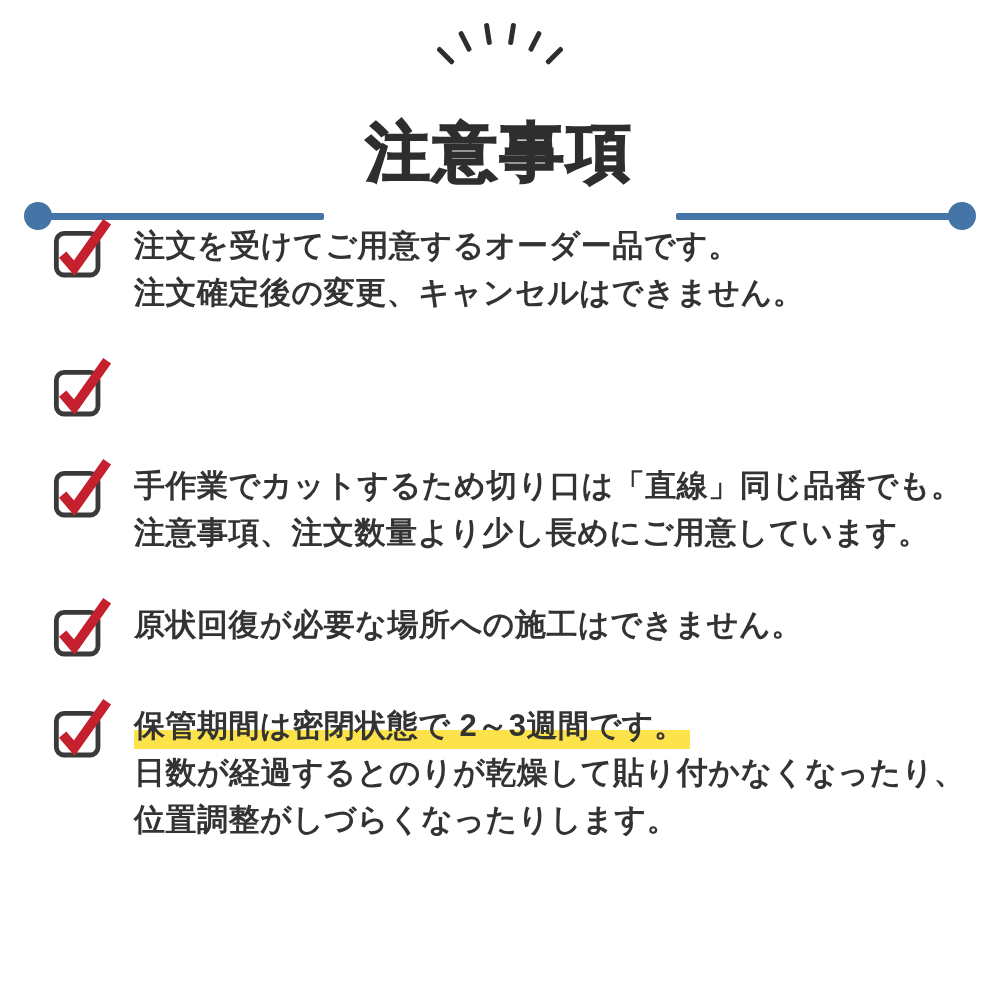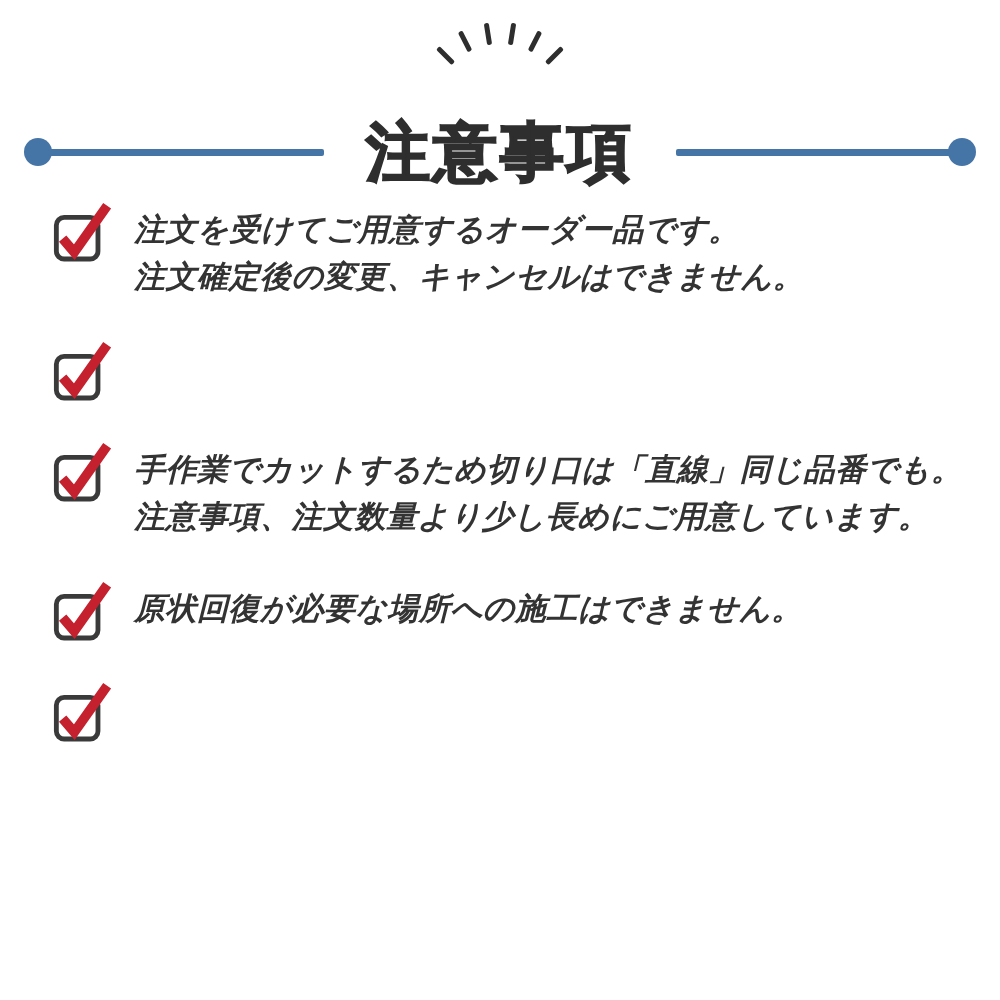--- a/index.html
+++ b/index.html
@@ -11,35 +11,35 @@
   }
   html,body{margin:0;padding:0;}
   body{
     width:1000px;height:1000px;background:#ffffff;overflow:hidden;position:relative;
     font-family:"Liberation Sans","DejaVu Sans",sans-serif;
   }
   
   .burst{position:absolute;top:2px;left:50%;transform:translateX(-50%);}
   .title-row{
     position:absolute;top:74px;left:0;right:0;
-    display:flex;align-items:center;justify-content:center;gap:42px;
+    display:flex;align-items:flex-end;justify-content:center;gap:42px;
     padding:0 19px;
   }
   .rule{display:flex;align-items:center;flex:1;max-width:300px;}
   .rule .line-bar{height:7px;background:var(--blue);flex:1;border-radius:2px;}
   .rule .dot{width:28px;height:28px;border-radius:50%;background:var(--blue);flex:none;}
   .rule.left .dot{margin-right:-4px;}
   .rule.right .dot{margin-left:-4px;}
   .page-title{
     font-size:64px;font-weight:900;color:var(--title);
     letter-spacing:3px;line-height:1.1;white-space:nowrap;
     -webkit-text-stroke:2px var(--title);
   }
   
-  .items{position:absolute;top:206px;left:52px;right:20px;font-style:italic;}
+  .items{position:absolute;top:222px;left:52px;right:20px;}
   .item{display:flex;align-items:flex-start;gap:22px;margin-bottom:45px;}
   .checkbox{flex:none;width:60px;height:64px;margin-top:-8px;}
   .checkbox svg{display:block;width:60px;height:64px;}
   .lines{display:flex;flex-direction:column;min-width:0;}
   .line{
     font-size:31px;font-weight:700;color:var(--text);
     line-height:47px;letter-spacing:0.5px;white-space:nowrap;
     width:-moz-max-content;width:max-content;
   }
   .line.hl{
@@ -123,14 +123,19 @@
       </div>
   </div>
 
   <div class="item">
     <span class="checkbox">
       <svg viewBox="0 0 62 64" aria-hidden="true">
         <rect x="4.5" y="19" width="43" height="43" rx="8" fill="none" stroke="#3a3a3a" stroke-width="5"></rect>
         <path d="M11 41 L23 55 L57 7" fill="none" stroke="#c5202e" stroke-width="10" stroke-linecap="butt" stroke-linejoin="miter"></path>
       </svg>
     </span>
+    <div class="lines">
+        <span class="line hl">保管期間は密閉状態で 2～3週間です。</span>
+        <span class="line">日数が経過するとのりが乾燥して貼り付かなくなったり、</span>
+        <span class="line">位置調整がしづらくなったりします。</span>
+      </div>
   </div>
 </div>
 
 </body></html>

